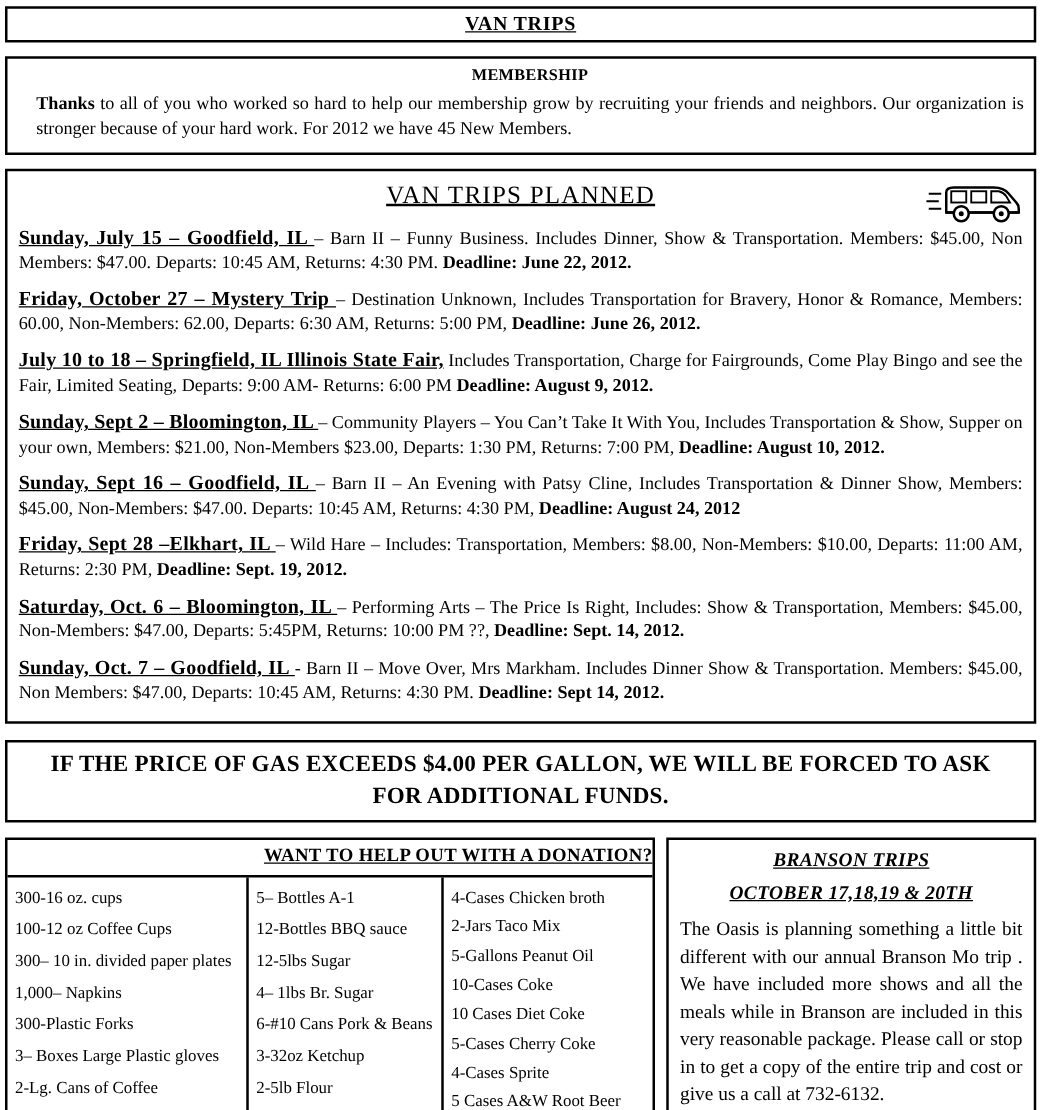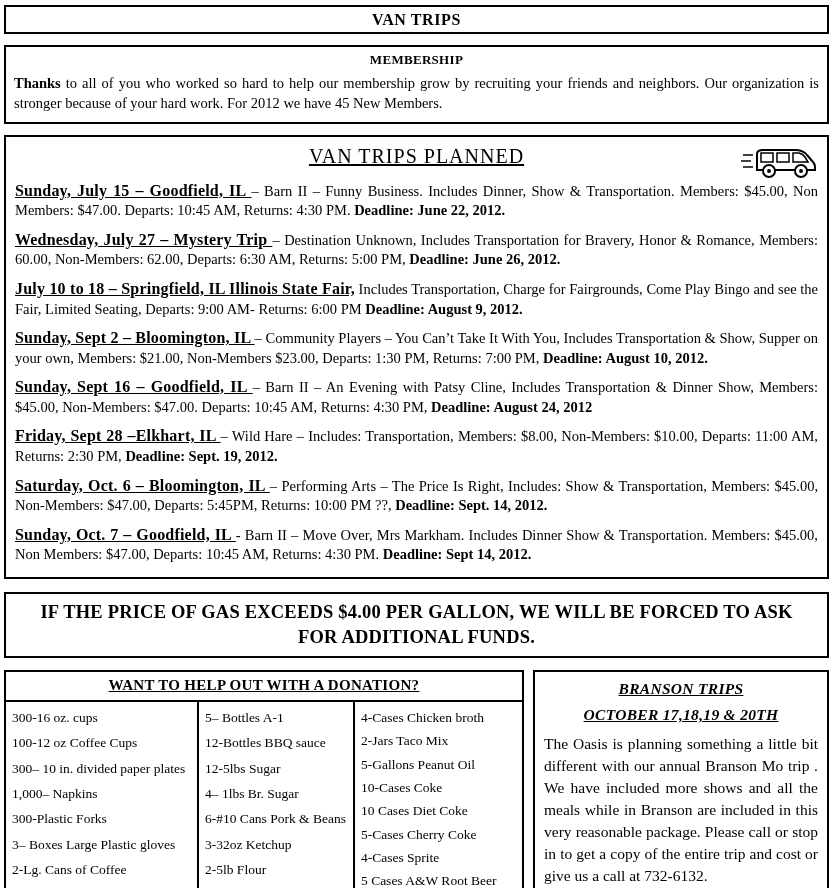--- a/index.html
+++ b/index.html
@@ -7,45 +7,45 @@
   body {
     width: 833px; height: 888px;
     font-family: "Liberation Serif", serif;
     color: #000;
     overflow: hidden;
   }
   .page { padding: 5px 4px; display: flex; flex-direction: column; }
   .box { border: 2px solid #000; background: #fff; }
 
   
-  .header-box { height: 29px; display: flex; align-items: center; justify-content: center; margin-bottom: 11px; }
+  .header-box { height: 29px; display: flex; align-items: center; justify-content: center; margin-bottom: 11px; text-decoration: underline; }
   .page-title { font-size: 16px; font-weight: bold; letter-spacing: 0.6px; }
 
   
-  .membership-box { padding: 5px 8px 8px 8px; margin-bottom: 11px; }
+  .membership-box { padding: 5px 8px 8px 23px; margin-bottom: 11px; }
   .membership-title { text-align: center; font-size: 13px; font-weight: bold; margin-bottom: 5px; letter-spacing: 0.3px; }
   .membership-body { font-size: 14.5px; line-height: 1.4; text-align: justify; }
   .membership-body b { font-weight: bold; }
 
   
   .trips-box { padding: 5px 9px 4px 9px; margin-bottom: 13px; position: relative; }
   .trips-title { text-align: center; font-size: 20px; font-weight: 500; text-decoration: underline; letter-spacing: 1px; margin: 3px 0 12px 0; }
   .van-icon-wrap { position: absolute; top: 5px; right: 8px; }
   .trip { font-size: 14.5px; line-height: 1.35; margin-bottom: 8px; text-align: justify; }
   .trip-head { font-weight: bold; font-size: 16px; text-decoration: underline; letter-spacing: 0.2px; }
   .trip-deadline { font-weight: bold; }
 
   
   .gas-box { padding: 6px 30px; margin-bottom: 12px; text-align: center; }
   .gas-text { font-size: 18.5px; font-weight: bold; line-height: 1.35; letter-spacing: 0.2px; }
 
   
   .bottom-row { display: flex; gap: 9px; flex: 1; }
   .donation-box { width: 520px; display: flex; flex-direction: column; }
-  .donation-title { text-align: center; font-size: 15px; font-weight: bold; text-decoration: underline; padding: 5px 0 6px 0; letter-spacing: 0.3px; }
+  .donation-title { text-align: right; font-size: 15px; font-weight: bold; text-decoration: underline; padding: 5px 0 6px 0; letter-spacing: 0.3px; }
   .donation-table { border-top: 2px solid #000; display: flex; flex: 1; }
   .don-col { padding: 8px 5px 4px 6px; }
   .don-col-1 { width: 191px; }
   .don-col-2 { width: 156px; border-left: 2px solid #000; }
   .don-col-3 { flex: 1; border-left: 2px solid #000; }
   .don-item { font-size: 13.5px; line-height: 1.25; margin-bottom: 8.5px; }
   .don-col-3 .don-item { margin-bottom: 6.5px; }
 
   .branson-box { flex: 1; padding: 5px 9px 4px 9px; }
   .branson-title, .branson-subtitle {
@@ -84,21 +84,21 @@
         <line x1="16" y1="28" x2="74" y2="28" stroke="#000" stroke-width="2"></line>
         <circle cx="28" cy="29" r="6" fill="#fff" stroke="#000" stroke-width="2"></circle>
         <circle cx="60" cy="29" r="6" fill="#fff" stroke="#000" stroke-width="2"></circle>
         <circle cx="28" cy="29" r="2" fill="#000"></circle>
         <circle cx="60" cy="29" r="2" fill="#000"></circle>
       </svg>
     </span>
 
     <p class="trip"><span class="trip-head">Sunday,  July 15 – Goodfield, IL </span><span class="trip-body">– Barn II – Funny Business. Includes Dinner, Show &amp; Transportation. Members:  $45.00, Non Members: $47.00. Departs: 10:45 AM, Returns: 4:30 PM.  </span><b class="trip-deadline">Deadline: June 22, 2012.</b></p>
 
-    <p class="trip"><span class="trip-head">Wednesday, July 27 – Mystery Trip </span><span class="trip-body">– Destination Unknown, Includes Transportation for Bravery, Honor &amp; Romance, Members: 60.00, Non-Members: 62.00, Departs: 6:30 AM, Returns: 5:00 PM, </span><b class="trip-deadline">Deadline: June 26, 2012.</b></p>
+    <p class="trip"><span class="trip-head">Friday, October 27 – Mystery Trip </span><span class="trip-body">– Destination Unknown, Includes Transportation for Bravery, Honor &amp; Romance, Members: 60.00, Non-Members: 62.00, Departs: 6:30 AM, Returns: 5:00 PM, </span><b class="trip-deadline">Deadline: June 26, 2012.</b></p>
 
     <p class="trip"><span class="trip-head">July 10 to 18 – Springfield, IL Illinois State Fair,</span><span class="trip-body"> Includes Transportation, Charge for Fairgrounds, Come Play Bingo and see the Fair, Limited Seating, Departs: 9:00 AM- Returns: 6:00 PM </span><b class="trip-deadline">Deadline: August 9, 2012.</b></p>
 
     <p class="trip"><span class="trip-head">Sunday, Sept 2 – Bloomington, IL </span><span class="trip-body">– Community Players – You Can’t Take It With You, Includes Transportation &amp; Show, Supper on your own, Members: $21.00, Non-Members $23.00, Departs: 1:30 PM, Returns: 7:00 PM, </span><b class="trip-deadline">Deadline: August 10, 2012.</b></p>
 
     <p class="trip"><span class="trip-head">Sunday, Sept 16 – Goodfield, IL </span><span class="trip-body">– Barn II – An Evening with Patsy Cline, Includes Transportation &amp; Dinner Show, Members: $45.00, Non-Members: $47.00. Departs: 10:45 AM, Returns: 4:30 PM, </span><b class="trip-deadline">Deadline: August 24, 2012</b></p>
 
     <p class="trip"><span class="trip-head">Friday, Sept 28 –Elkhart, IL </span><span class="trip-body">– Wild Hare – Includes: Transportation, Members: $8.00, Non-Members: $10.00, Departs: 11:00 AM, Returns: 2:30 PM, </span><b class="trip-deadline">Deadline: Sept. 19, 2012.</b></p>
 
     <p class="trip"><span class="trip-head">Saturday, Oct. 6 – Bloomington,  IL </span><span class="trip-body">– Performing Arts – The Price Is Right, Includes: Show &amp; Transportation, Members: $45.00, Non-Members: $47.00, Departs: 5:45PM, Returns: 10:00 PM ??, </span><b class="trip-deadline">Deadline: Sept. 14, 2012.</b></p>

